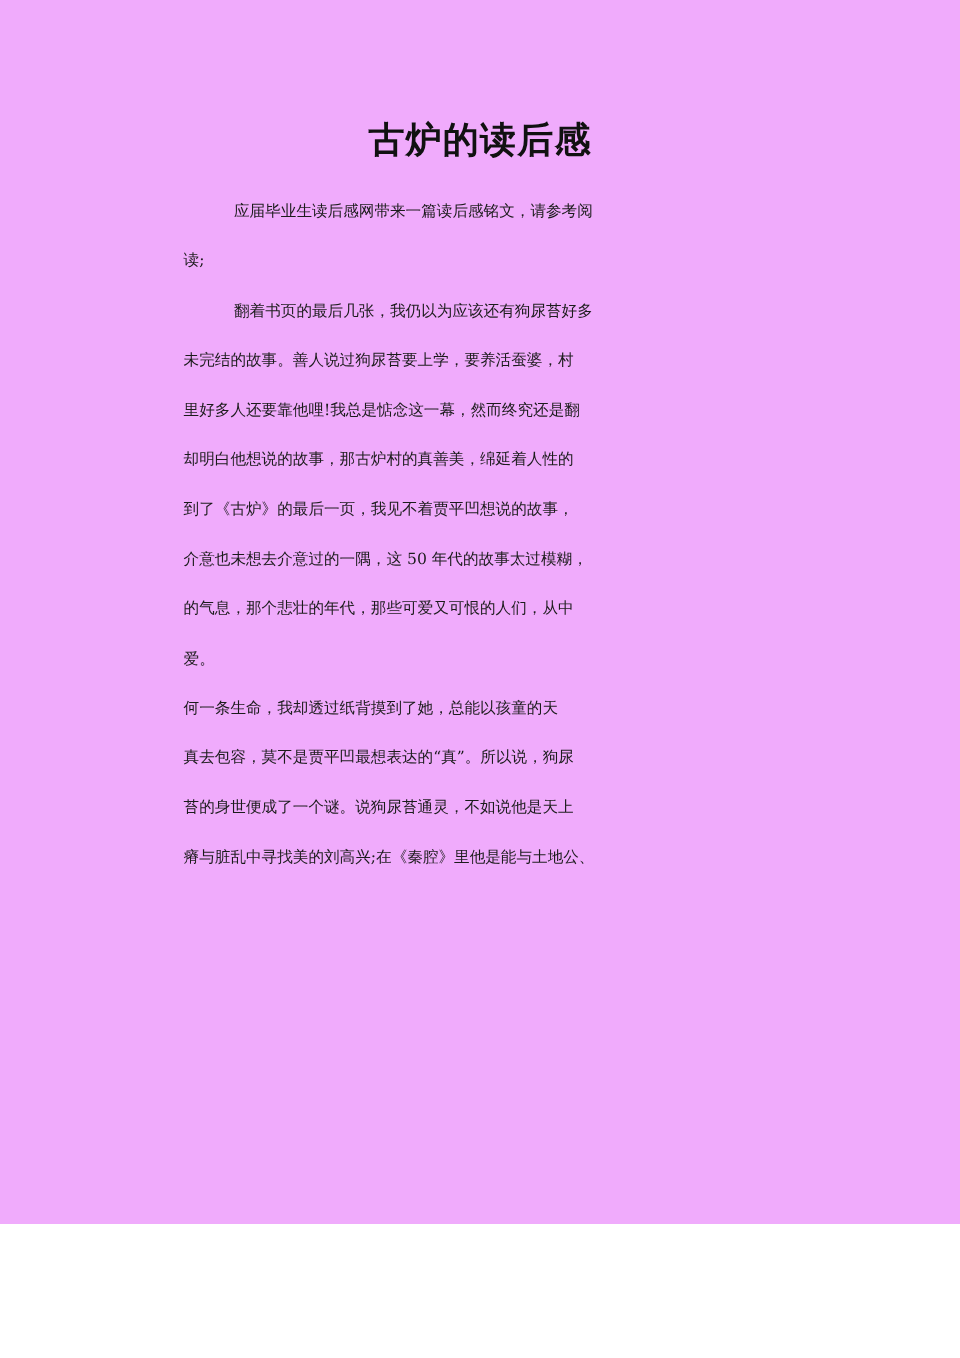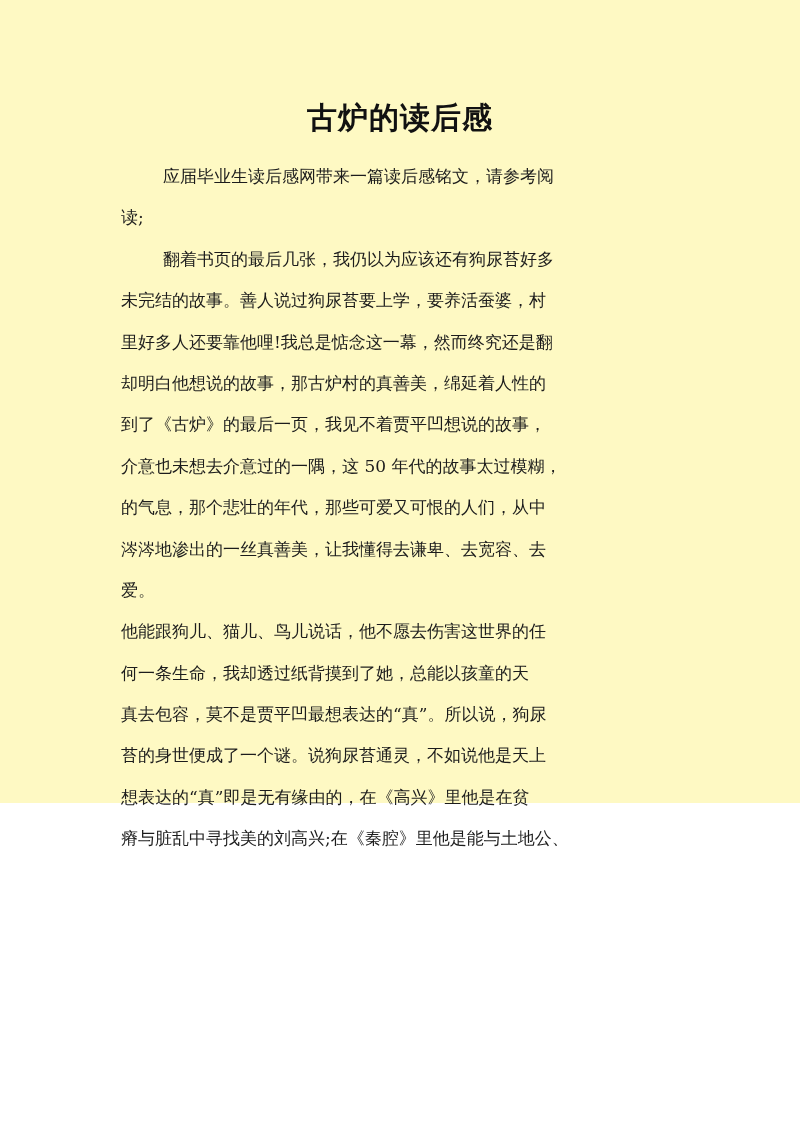--- a/index.html
+++ b/index.html
@@ -13,22 +13,22 @@
     position: relative;
     overflow: hidden;
     font-family: "DejaVu Serif", "Liberation Serif", serif;
     color: #1a1a1a;
   }
   .page {
     position: absolute;
     left: 0;
     top: 0;
     width: 800px;
-    height: 803px;
-    background: #fef9c3;
+    height: 1020px;
+    background: #f0abfc;
   }
   .title {
     position: absolute;
     top: 96px;
     left: 0;
     width: 800px;
     text-align: center;
     font-family: "DejaVu Sans", "Liberation Sans", sans-serif;
     font-weight: bold;
     font-size: 30px;
@@ -38,24 +38,25 @@
   }
   .body {
     position: absolute;
     top: 156px;
     left: 121px;
     width: 556px;
   }
   .line {
     height: 41.4px;
     line-height: 41.4px;
-    font-size: 17px;
+    font-size: 13px;
     white-space: nowrap;
     overflow: visible;
     color: #1c1c1c;
+    margin-left: 32px;
   }
   .line.indent {
     padding-left: 42px;
   }
 </style>
 </head>
 <body>
 
 <div class="page">
   <div class="title">古炉的读后感</div>
@@ -68,26 +69,23 @@
     </div>
 
     <div>
       <div class="line indent">翻着书页的最后几张，我仍以为应该还有狗尿苔好多</div>
       <div class="line">未完结的故事。善人说过狗尿苔要上学，要养活蚕婆，村</div>
       <div class="line">里好多人还要靠他哩!我总是惦念这一幕，然而终究还是翻</div>
       <div class="line">却明白他想说的故事，那古炉村的真善美，绵延着人性的</div>
       <div class="line">到了《古炉》的最后一页，我见不着贾平凹想说的故事，</div>
       <div class="line">介意也未想去介意过的一隅，这 50 年代的故事太过模糊，</div>
       <div class="line">的气息，那个悲壮的年代，那些可爱又可恨的人们，从中</div>
-      <div class="line">涔涔地渗出的一丝真善美，让我懂得去谦卑、去宽容、去</div>
       <div class="line">爱。</div>
     </div>
 
     <div>
-      <div class="line">他能跟狗儿、猫儿、鸟儿说话，他不愿去伤害这世界的任</div>
       <div class="line">何一条生命，我却透过纸背摸到了她，总能以孩童的天</div>
       <div class="line">真去包容，莫不是贾平凹最想表达的“真”。所以说，狗尿</div>
       <div class="line">苔的身世便成了一个谜。说狗尿苔通灵，不如说他是天上</div>
-      <div class="line">想表达的“真”即是无有缘由的，在《高兴》里他是在贫</div>
       <div class="line">瘠与脏乱中寻找美的刘高兴;在《秦腔》里他是能与土地公、</div>
     </div>
   </div>
 </div>
 
 </body></html>

